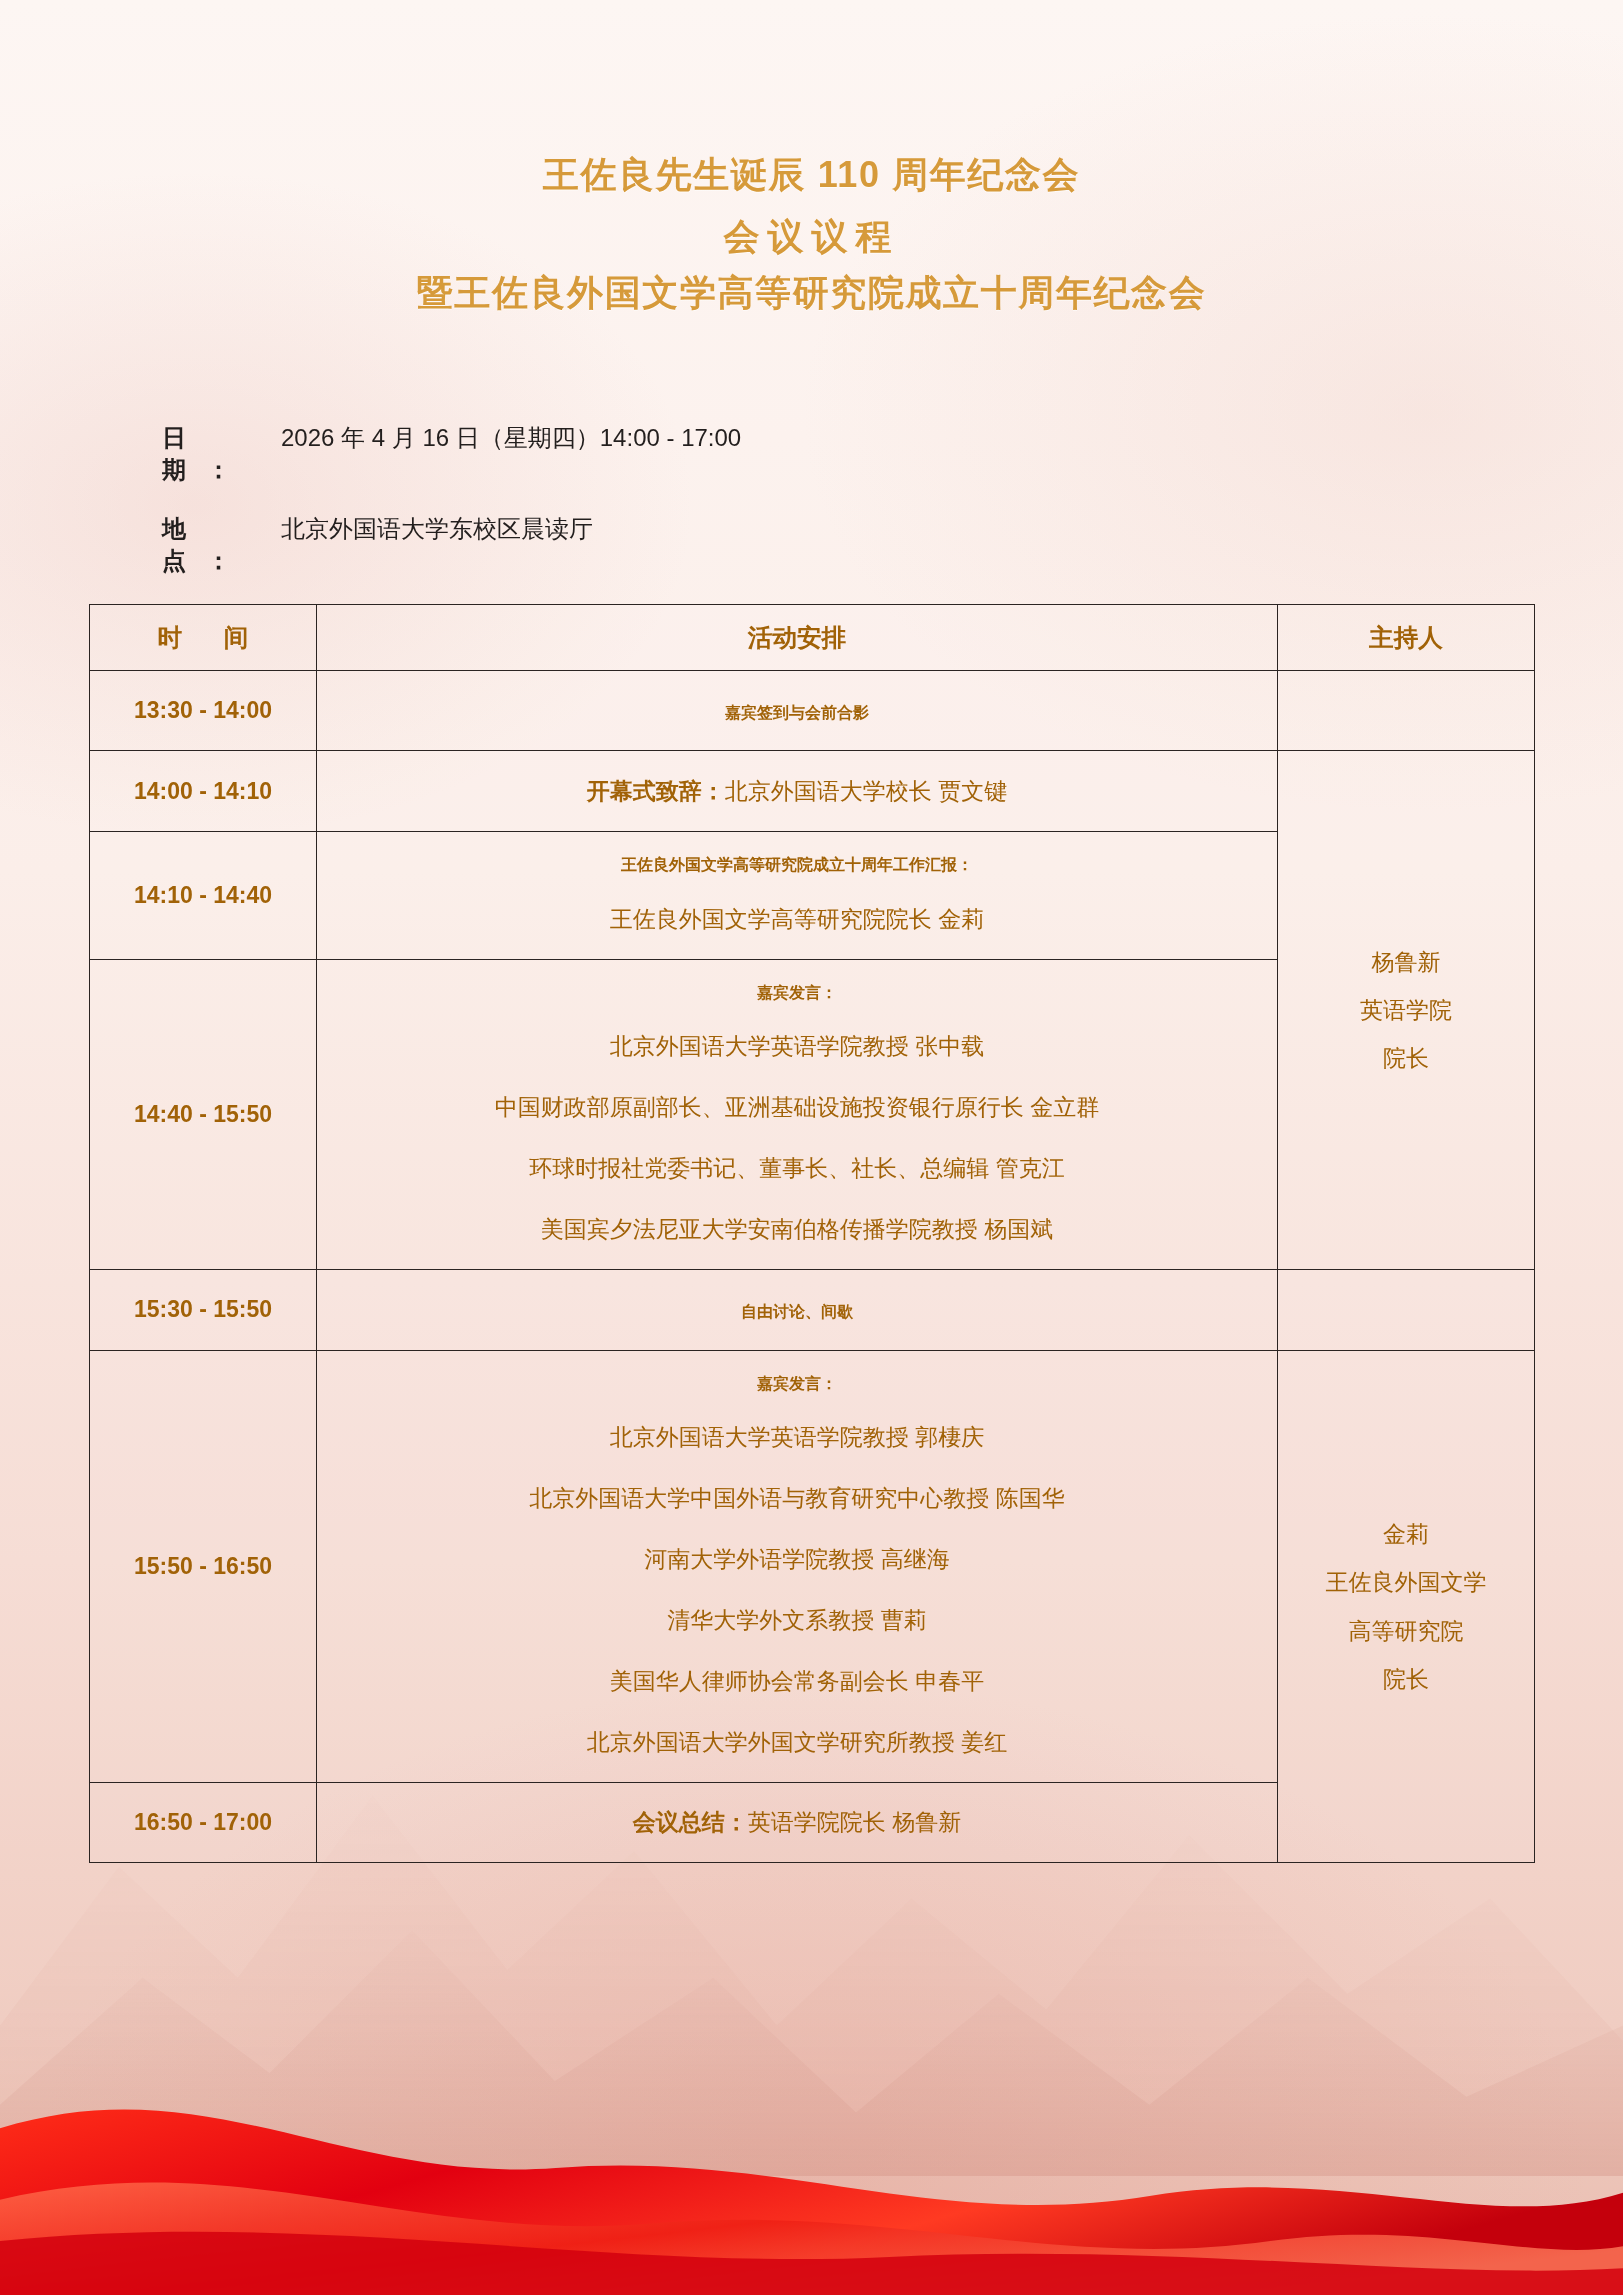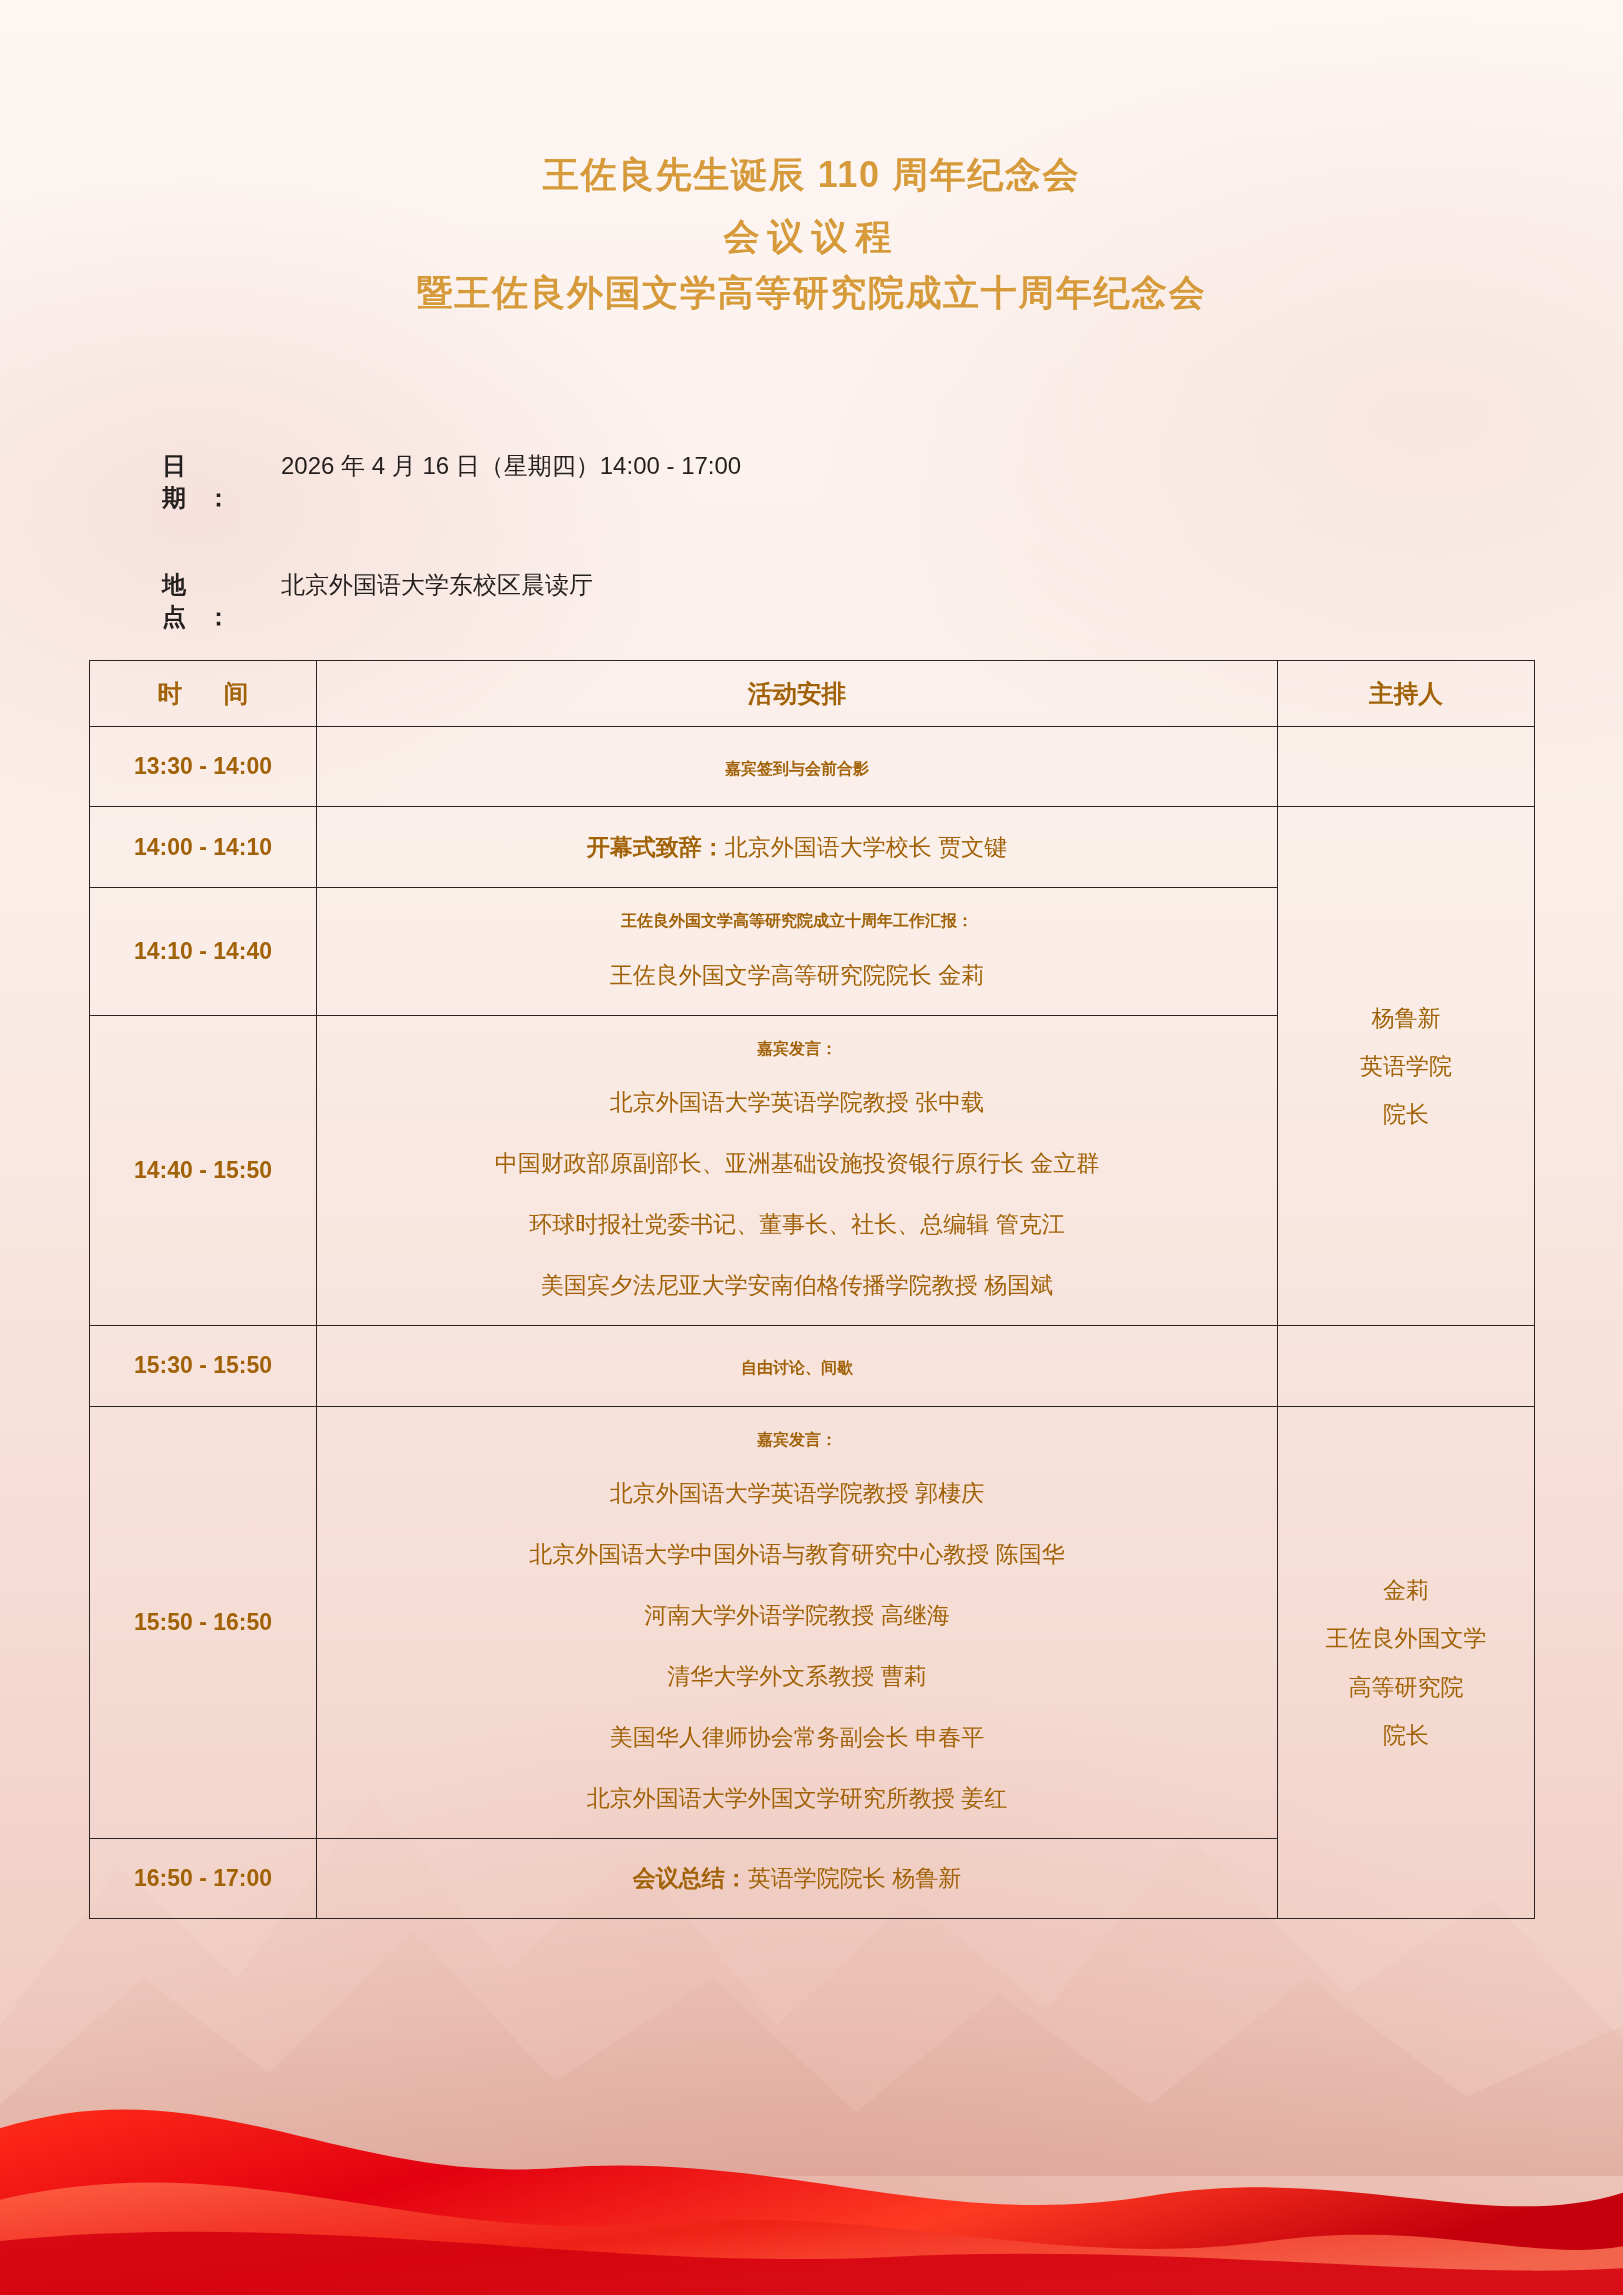--- a/index.html
+++ b/index.html
@@ -80,21 +80,21 @@
     align-items: baseline;
     margin-bottom: 27px;
   }
   .meta-label {
     font-weight: bold;
     width: 119px;
     flex: 0 0 119px;
     letter-spacing: 20.6px;
   }
   .meta-label .colon { letter-spacing: 0; }
-  .meta-value { font-weight: normal; margin-top: 28px; }
+  .meta-value { font-weight: normal; }
 
   
   table.agenda {
     margin-top: 4.8px;
     width: 1444px;
     border-collapse: collapse;
     table-layout: fixed;
     background: rgba(255,255,255,0.06);
   }
   table.agenda th,

